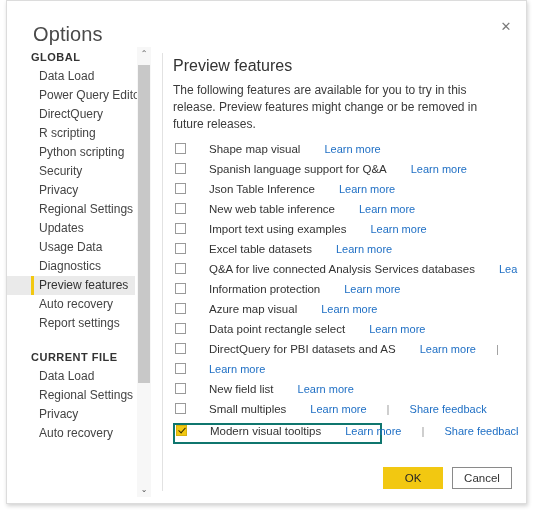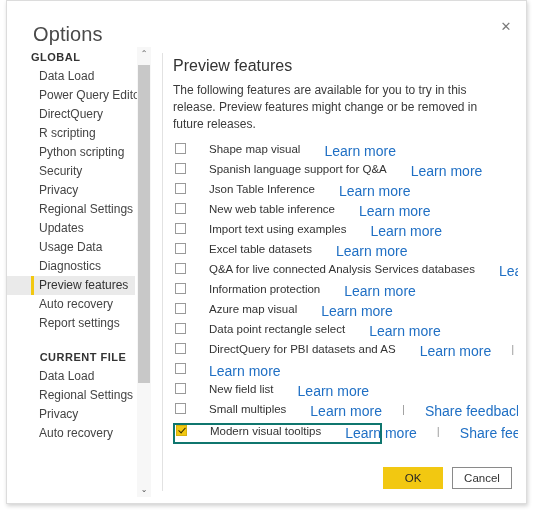--- a/index.html
+++ b/index.html
@@ -83,21 +83,21 @@
   }
   .nav-group-title {
     font-size: 11px;
     font-weight: bold;
     color: #333333;
     letter-spacing: 0.5px;
     padding: 0 0 0 24px;
     height: 20px;
     line-height: 20px;
   }
-  .nav-group-title.second { margin-top: 14px; text-align: center; }
+  .nav-group-title.second { margin-top: 14px; }
 
   .nav-item {
     position: relative;
     height: 19px;
     line-height: 19px;
     font-size: 12px;
     color: #444444;
     padding-left: 32px;
     cursor: pointer;
     white-space: nowrap;
@@ -229,21 +229,21 @@
     border-width: 0 1.6px 1.6px 0;
     transform: rotate(42deg);
   }
 
   .feat-label {
     font-size: 11.5px;
     color: #333333;
     margin-right: 8px;
   }
   .feat-link {
-    font-size: 14px;
+    font-size: 11px;
     color: #1f6fc4;
     cursor: pointer;
     text-decoration: none;
   }
   .link-sep {
     font-size: 11.5px;
     color: #9c9c9c;
     margin: 0 4px;
   }
 

